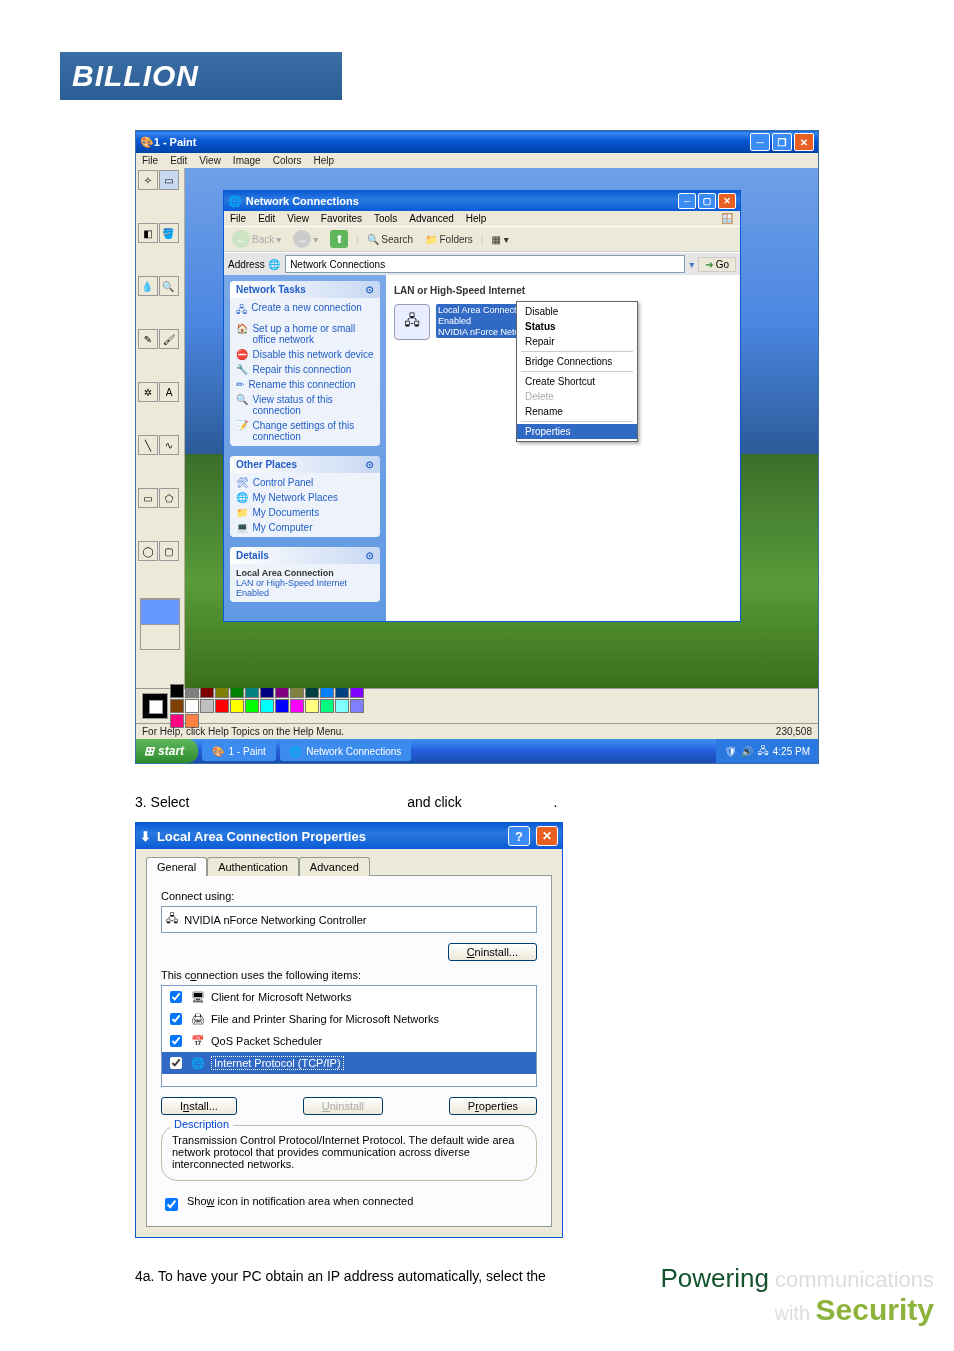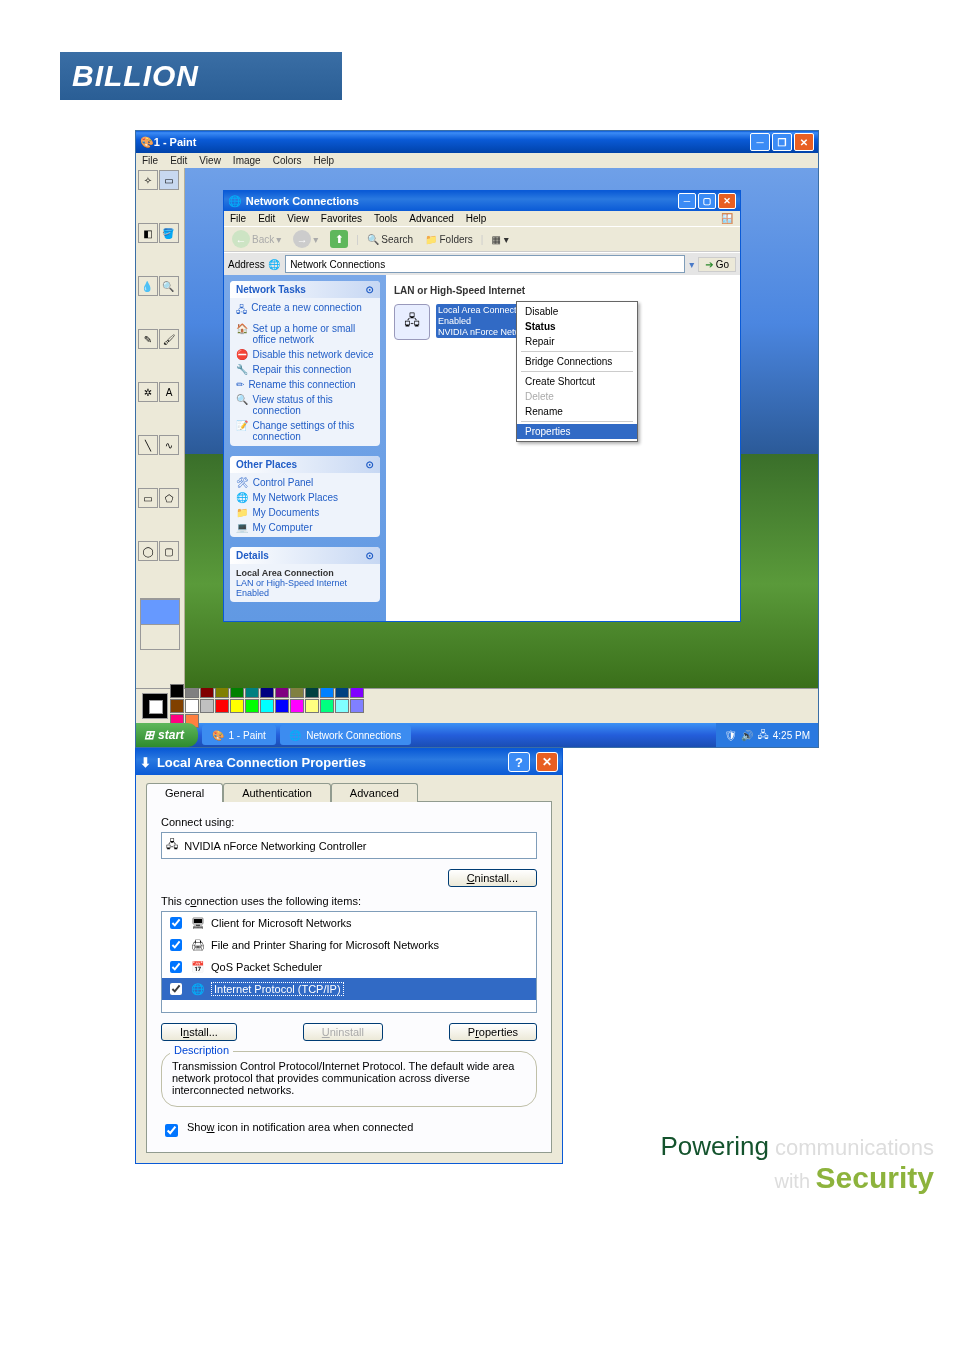--- a/index.html
+++ b/index.html
@@ -127,21 +127,21 @@
   .para{font-size:14px;margin:30px 0 12px;}
 
   
   .shot2{border:1px solid #0a5ad6;width:426px;font-size:11px;background:#ece9d8;}
   .dlg-title{background:linear-gradient(to bottom,#0a5ad6,#2a79e0 40%,#0a5ad6);height:26px;color:#fff;font-weight:bold;font-size:13px;display:flex;align-items:center;padding:0 4px;gap:6px;}
   .dlg-title .spacer{flex:1;}
   .dlg-title .hbtn{width:20px;height:18px;background:#3b8bf5;border:1px solid #fff;border-radius:3px;display:flex;align-items:center;justify-content:center;font-size:13px;color:#fff;}
   .dlg-title .xbtn{width:20px;height:18px;background:#e85f22;border:1px solid #fff;border-radius:3px;display:flex;align-items:center;justify-content:center;font-size:12px;color:#fff;font-weight:bold;}
   .dlg-body{padding:8px 10px 10px;background:#ece9d8;}
   .tabs{display:flex;gap:0;margin-bottom:-1px;}
-  .tab{background:#ece9d8;border:1px solid #919b8f;border-bottom:none;padding:3px 18px;font-size:11px;border-radius:3px 3px 0 0;position:relative;}
+  .tab{background:#ece9d8;border:1px solid #919b8f;border-bottom:none;padding:3px 10px;font-size:11px;border-radius:3px 3px 0 0;position:relative;}
   .tab.active{background:#fcfcfe;z-index:2;}
   .tabpanel{background:#fcfcfe;border:1px solid #919b8f;padding:12px 14px;}
   .lbl{font-size:11px;margin:2px 0 4px;}
   .adapterbox{border:1px solid #7f9db9;padding:3px 4px;background:#fff;display:flex;gap:6px;align-items:center;}
   .confbtn{display:flex;justify-content:flex-end;margin-top:10px;}
   .winbtn{border:1px solid #003c74;background:#ece9d8;padding:2px 18px;font-size:11px;border-radius:3px;background:linear-gradient(to bottom,#fff,#ece9d8);}
   .winbtn.dis{color:#aaa;}
   .listbox{border:1px solid #7f9db9;background:#fff;height:100px;margin-top:4px;overflow:hidden;}
   .li{display:flex;align-items:center;gap:6px;padding:2px 4px;}
   .li .chk{width:12px;height:12px;}
@@ -350,33 +350,44 @@
           <div class="palsw" style="background: rgb(0, 0, 255);"></div>
           <div class="palsw" style="background: rgb(255, 0, 255);"></div>
           <div class="palsw" style="background: rgb(255, 255, 128);"></div>
           <div class="palsw" style="background: rgb(0, 255, 128);"></div>
           <div class="palsw" style="background: rgb(128, 255, 255);"></div>
           <div class="palsw" style="background: rgb(128, 128, 255);"></div>
           <div class="palsw" style="background: rgb(255, 0, 128);"></div>
           <div class="palsw" style="background: rgb(255, 128, 64);"></div>
         </div>
     </div>
+    <div class="statusbar">
+      <span>For Help, click Help Topics on the Help Menu.</span>
+      <span>230,508</span>
+    </div>
     <div class="taskbar">
       <div class="startbtn">⊞ <span>start</span></div>
       <div class="task">🎨 <span>1 - Paint</span></div>
       <div class="task">🌐 <span>Network Connections</span></div>
       <div class="tray">
         <span>🛡</span>
         <span>🔊</span>
         <span>🖧</span>
         <span>4:25 PM</span>
       </div>
     </div>
   </div>
 
+  <div class="para">
+    <span>3. Select</span>
+                   
+    <span>and click</span>
+          
+    <span>.</span>
+  </div>
 
   <div class="shot2">
     <div class="dlg-title">
       <span>⬇</span>
       <span>Local Area Connection Properties</span>
       <span class="spacer"></span>
       <div class="hbtn">?</div>
       <div class="xbtn">✕</div>
     </div>
     <div class="dlg-body">
@@ -428,18 +439,19 @@
           <div>Transmission Control Protocol/Internet Protocol. The default wide area network protocol that provides communication across diverse interconnected networks.</div>
         </div>
         <div class="chkline">
           <input type="checkbox" checked="" style="">
           <span>Sho<span class="u">w</span> icon in notification area when connected</span>
         </div>
       </div>
     </div>
   </div>
 
+  <div class="para">4a. To have your PC obtain an IP address automatically, select the</div>
 
   <div class="footer-logo">
     <span class="pow">Powering</span><span class="com"> communications</span><br>
     <span class="with">with </span><span class="sec">Security</span>
   </div>
 </div>
 
 </body></html>

